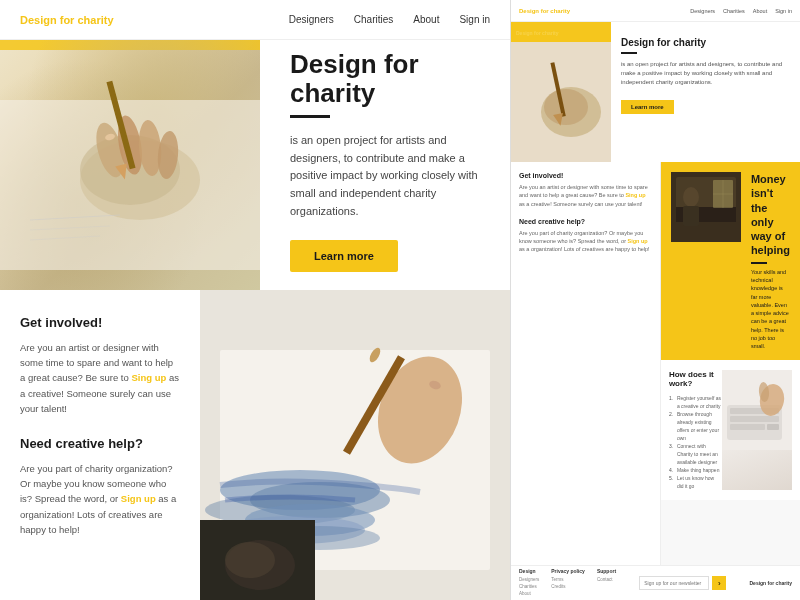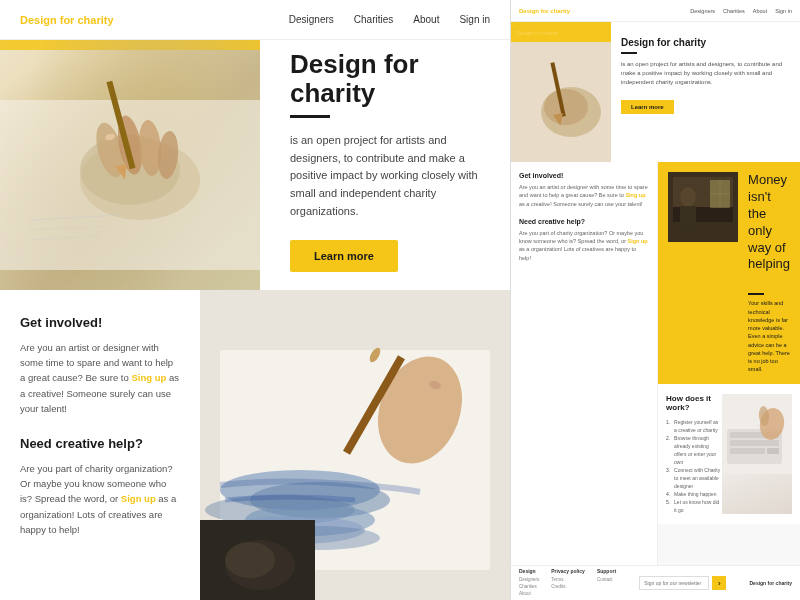--- a/index.html
+++ b/index.html
@@ -316,25 +316,25 @@
       background: linear-gradient(135deg, #3a3020 0%, #5a4830 50%, #4a4030 100%);
       flex-shrink: 0;
       margin-right: 10px;
     }
 
     .highlight-content {
       flex: 1;
     }
 
     .highlight-title {
-      font-size: 13px;
-      font-weight: 400;
+      font-size: 11px;
+      font-weight: 700;
       color: #1a1a1a;
       line-height: 1.3;
-      margin-bottom: 20px;
+      margin-bottom: 4px;
     }
 
     .highlight-underline {
       width: 16px;
       height: 2px;
       background: #1a1a1a;
       margin-bottom: 4px;
     }
 
     .highlight-text {

